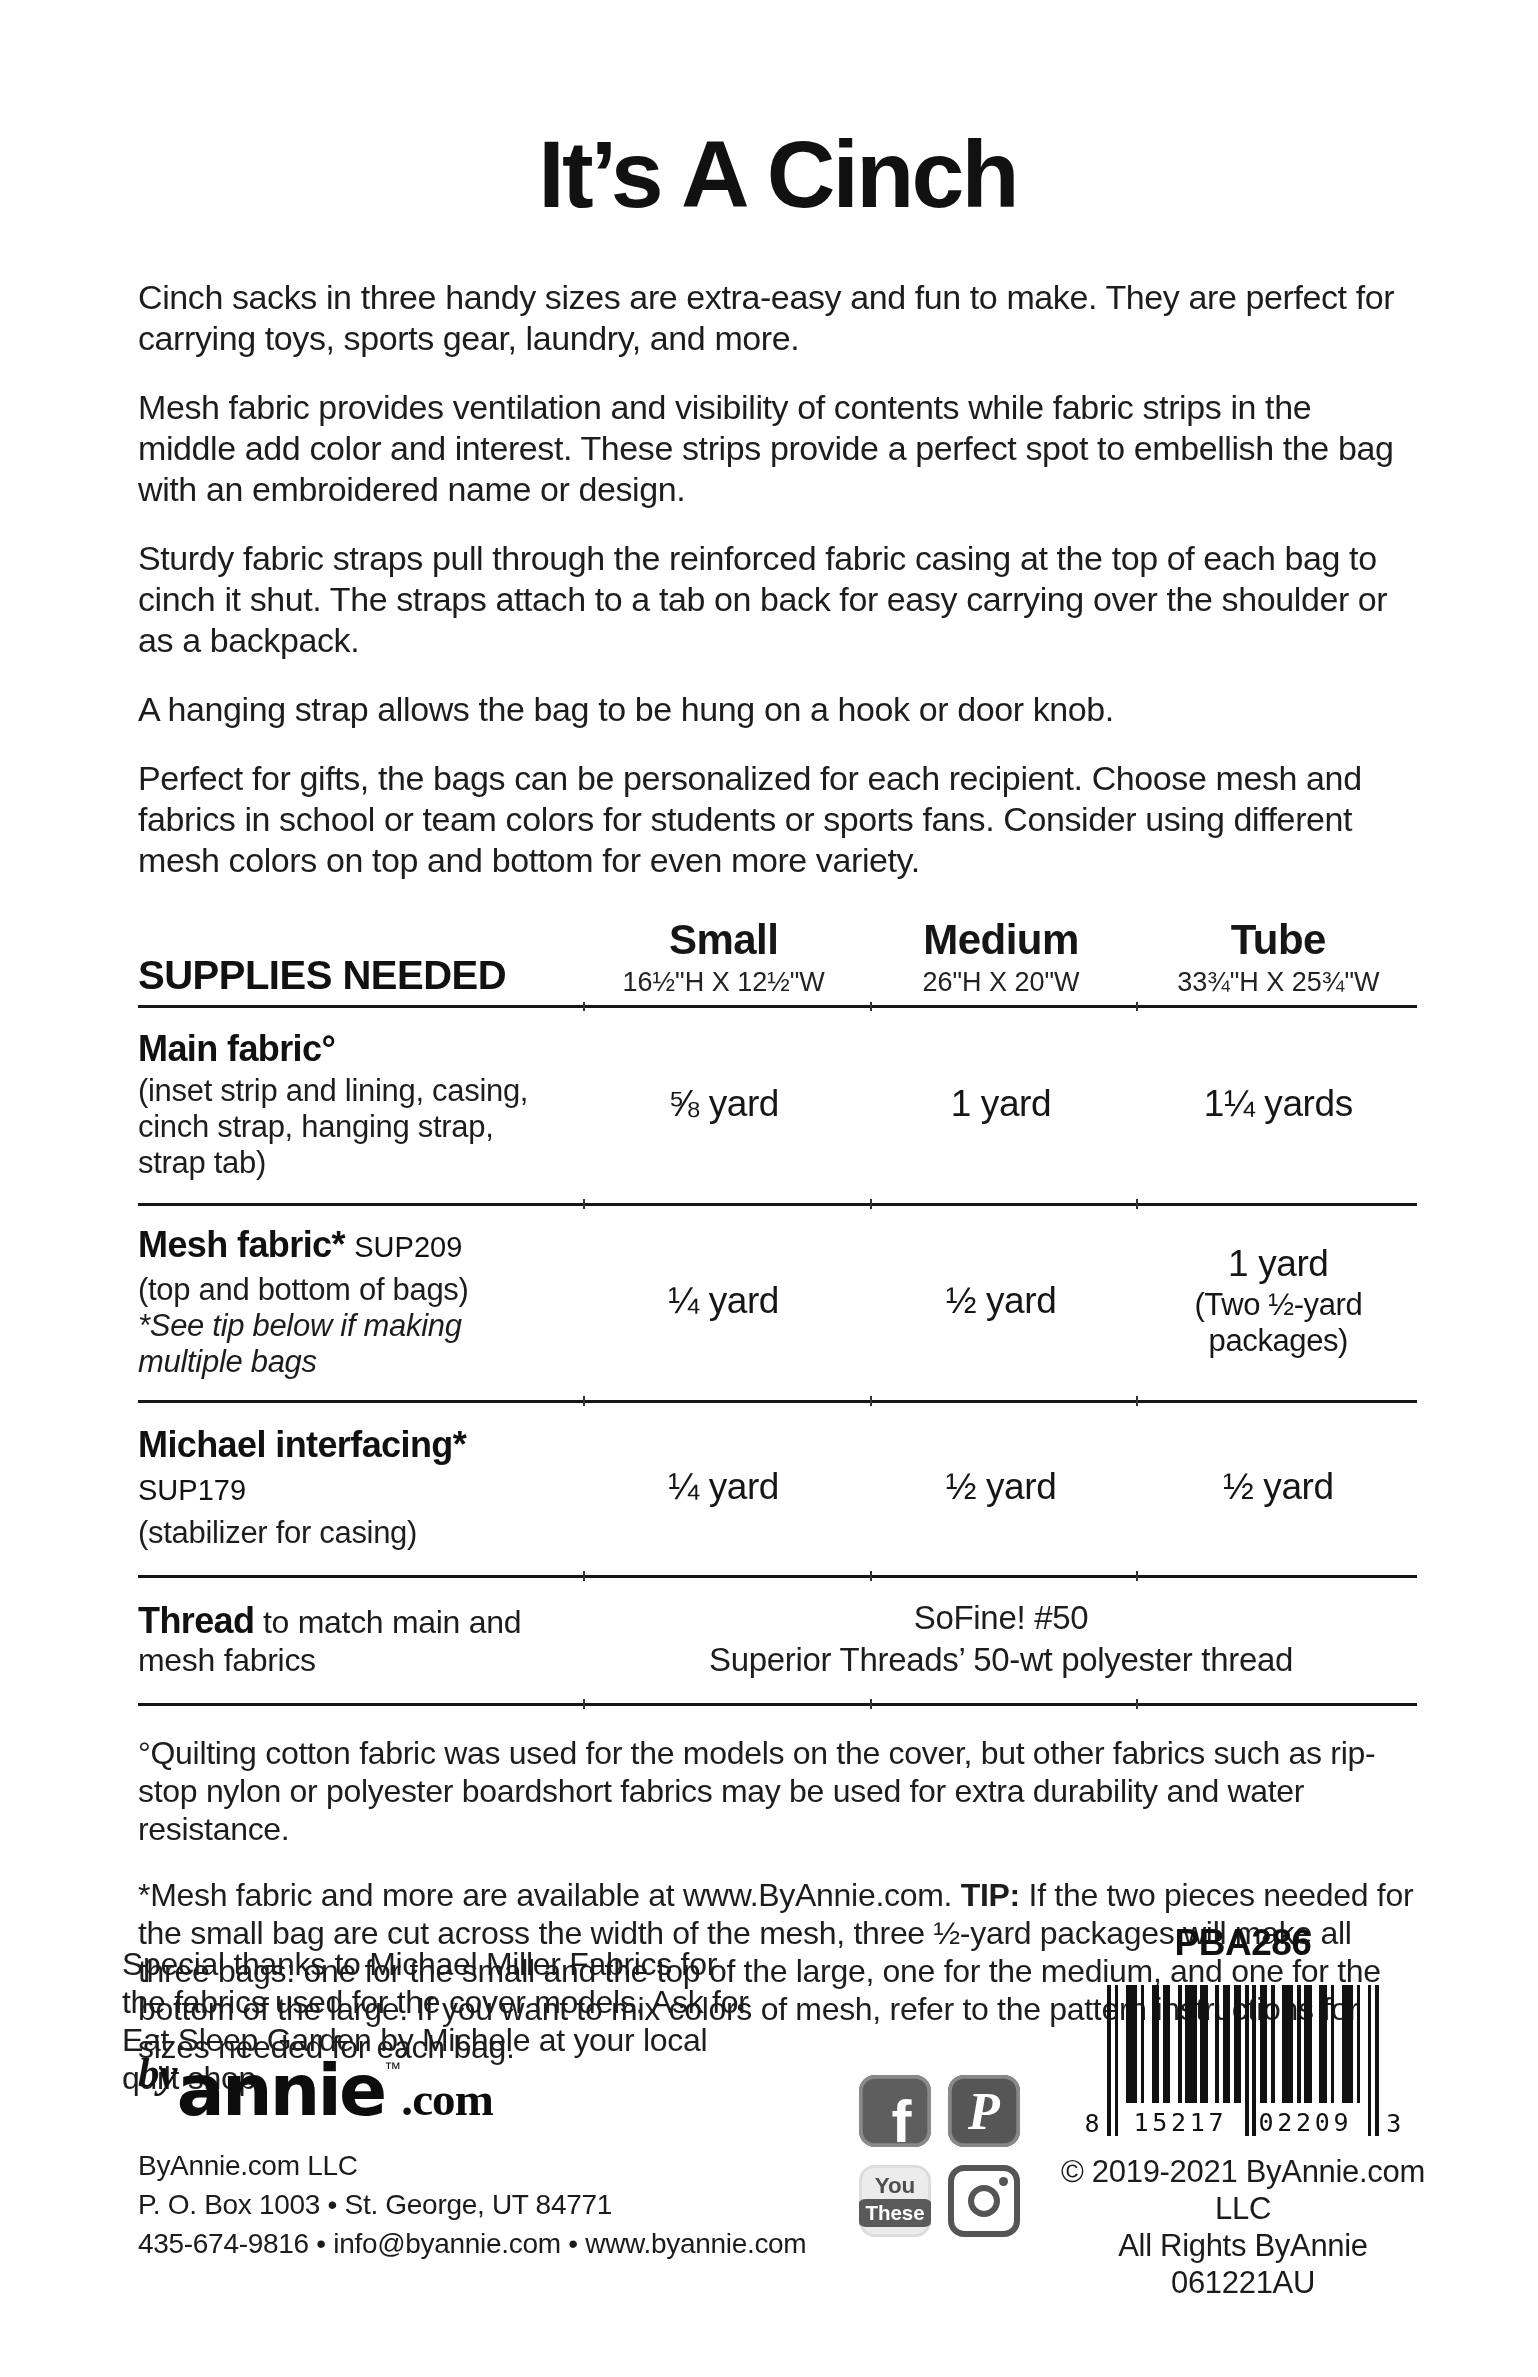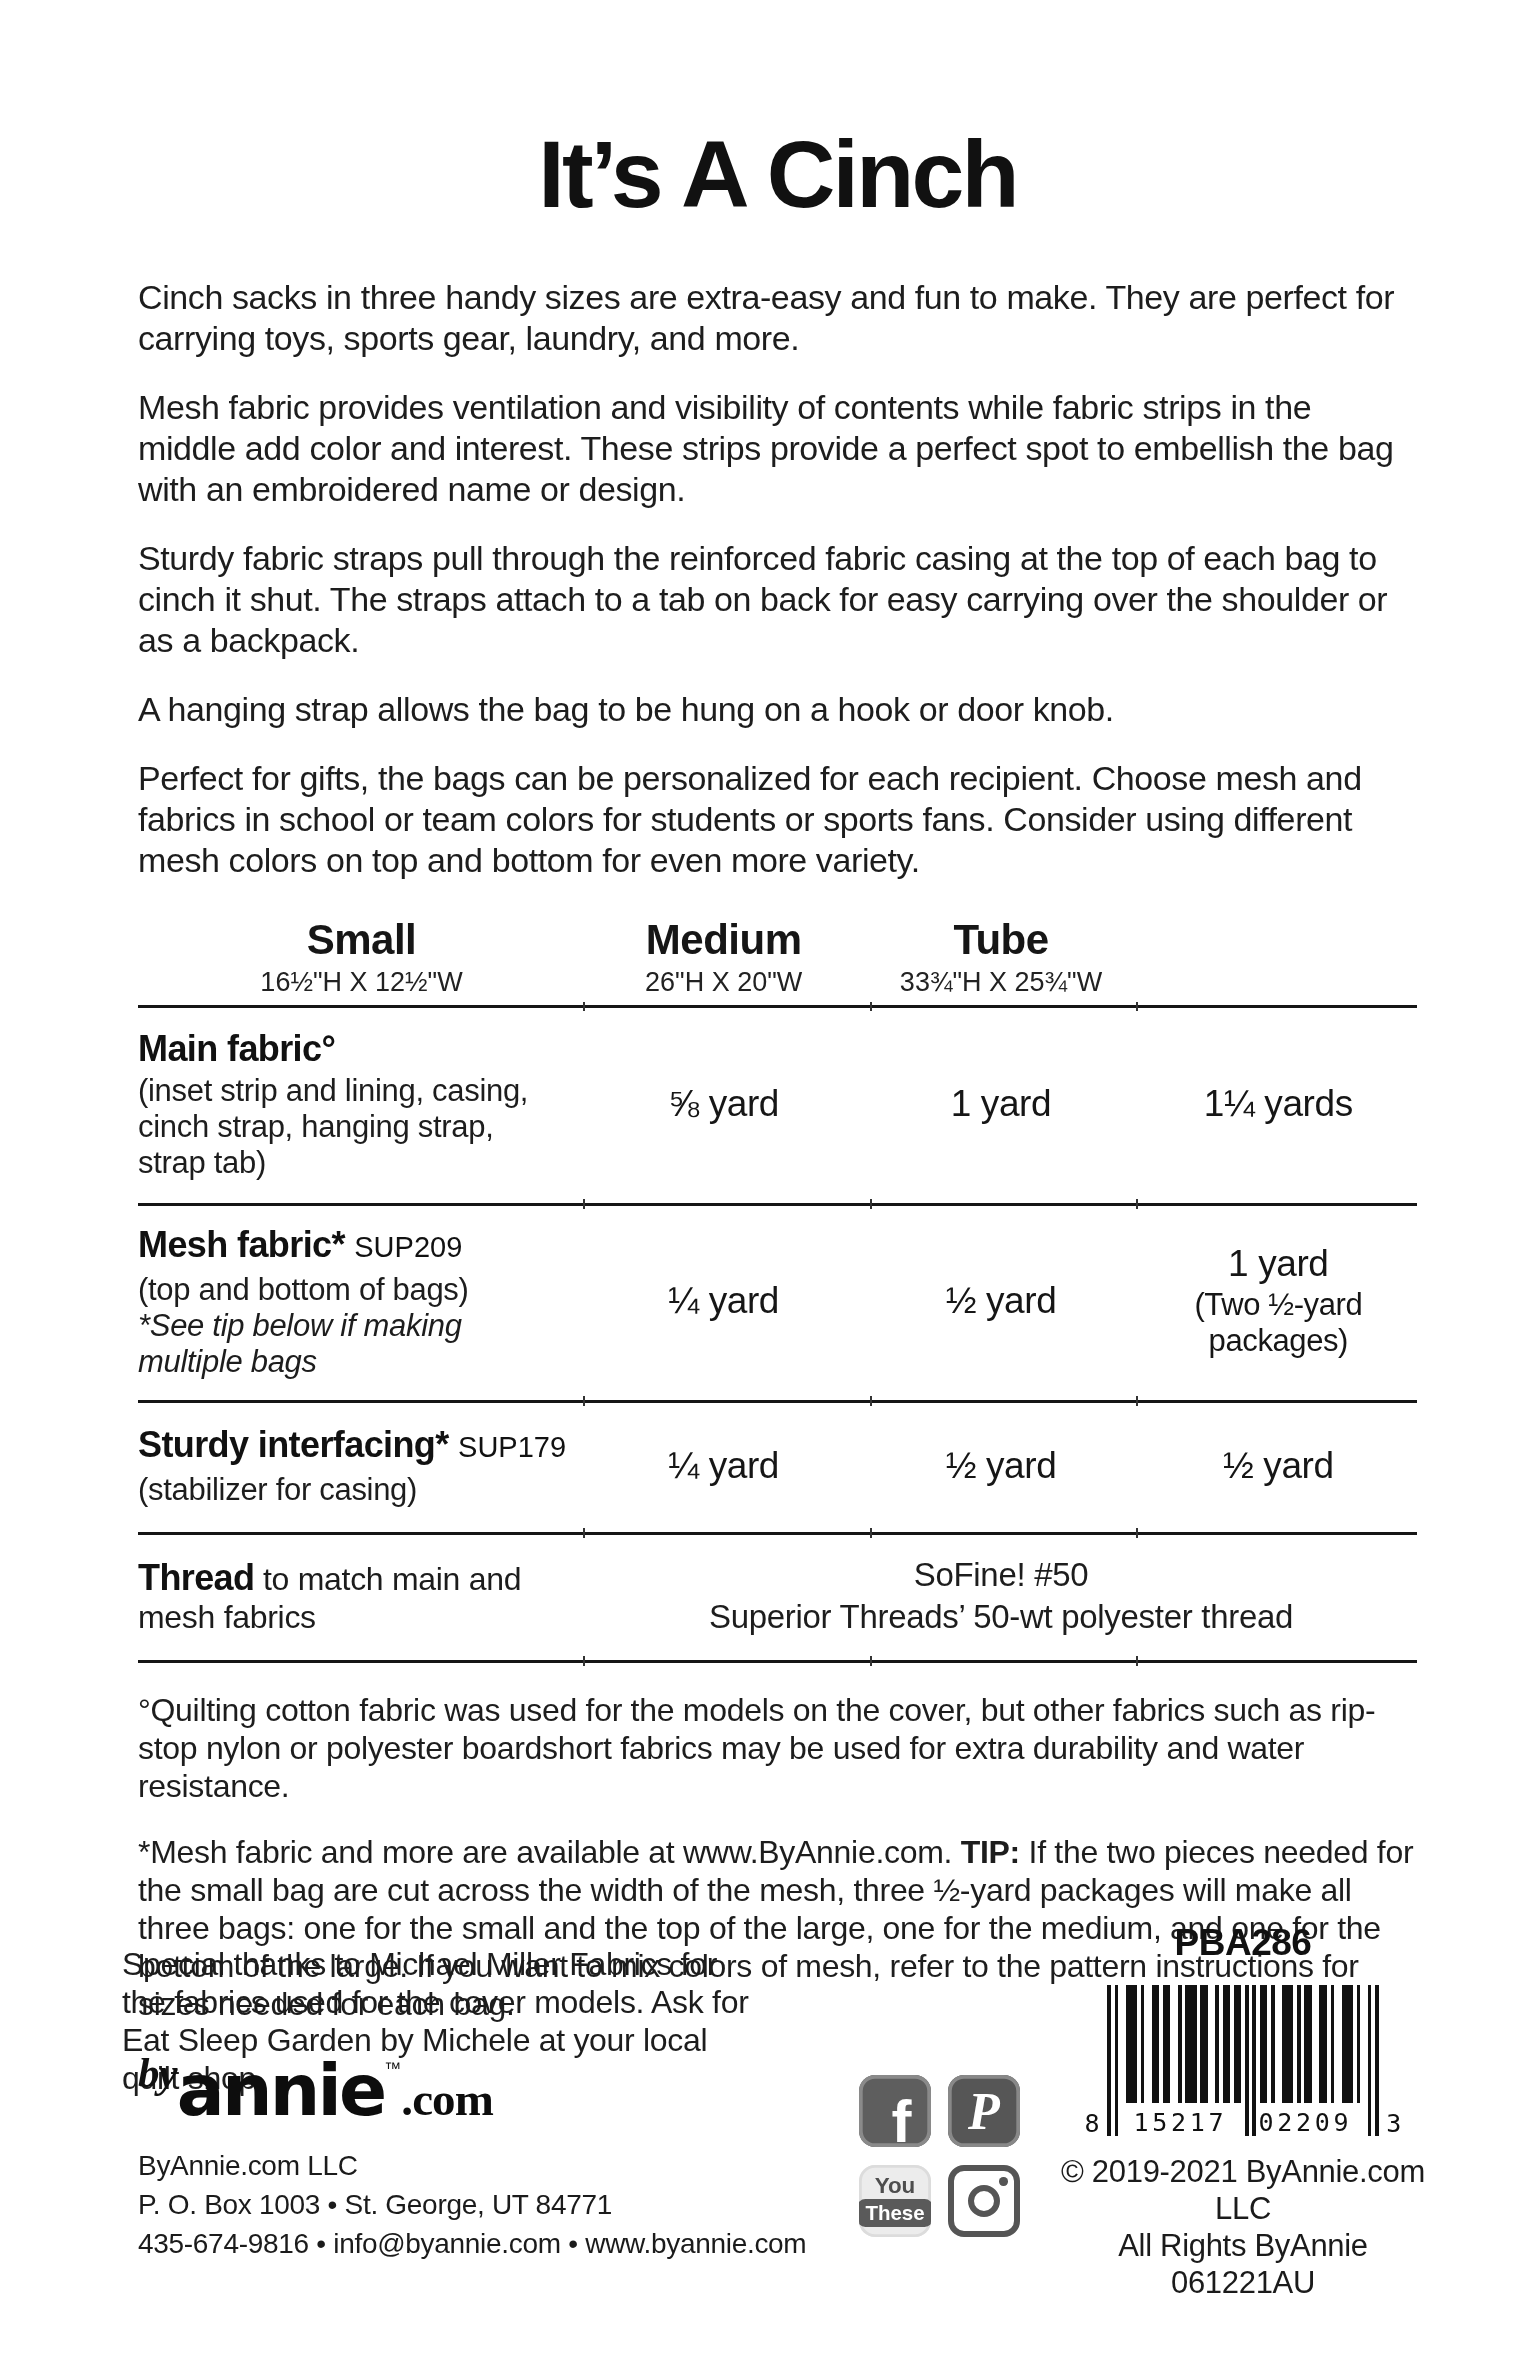--- a/index.html
+++ b/index.html
@@ -131,20 +131,21 @@
 
     <h1 class="doc-title">It’s A Cinch</h1>
 
     <p class="body-p first">Cinch sacks in three handy sizes are extra-easy and fun to make. They are perfect for carrying toys, sports gear, laundry, and more.</p>
     <p class="body-p">Mesh fabric provides ventilation and visibility of contents while fabric strips in the middle add color and interest. These strips provide a perfect spot to embellish the bag with an embroidered name or design.</p>
     <p class="body-p">Sturdy fabric straps pull through the reinforced fabric casing at the top of each bag to cinch it shut. The straps attach to a tab on back for easy carrying over the shoulder or as a backpack.</p>
     <p class="body-p">A hanging strap allows the bag to be hung on a hook or door knob.</p>
     <p class="body-p">Perfect for gifts, the bags can be personalized for each recipient. Choose mesh and fabrics in school or team colors for students or sports fans. Consider using different mesh colors on top and bottom for even more variety.</p>
 
     <div class="t-head">
+      <div class="supplies-heading">SUPPLIES NEEDED</div>
       <div class="col-head">
         <div class="col-name">Small</div>
         <div class="col-size">16½"H X 12½"W</div>
       </div>
       <div class="col-head">
         <div class="col-name">Medium</div>
         <div class="col-size">26"H X 20"W</div>
       </div>
       <div class="col-head">
         <div class="col-name">Tube</div>
@@ -189,21 +190,21 @@
     </div>
 
     <div class="t-rule">
         <span class="tick t1"></span>
         <span class="tick t2"></span>
         <span class="tick t3"></span>
       </div>
 
     <div class="t-row r-fusible">
       <div class="row-label">
-        <div class="row-title"><span>Sturdy interfacing*</span> <span class="row-code">SUP179</span></div>
+        <div class="row-title"><span>Michael interfacing*</span> <span class="row-code">SUP179</span></div>
         <div class="row-desc">(stabilizer for casing)</div>
       </div>
       <div class="cell-value">¼ yard</div>
       <div class="cell-value">½ yard</div>
       <div class="cell-value">½ yard</div>
     </div>
 
     <div class="t-rule">
         <span class="tick t1"></span>
         <span class="tick t2"></span>

